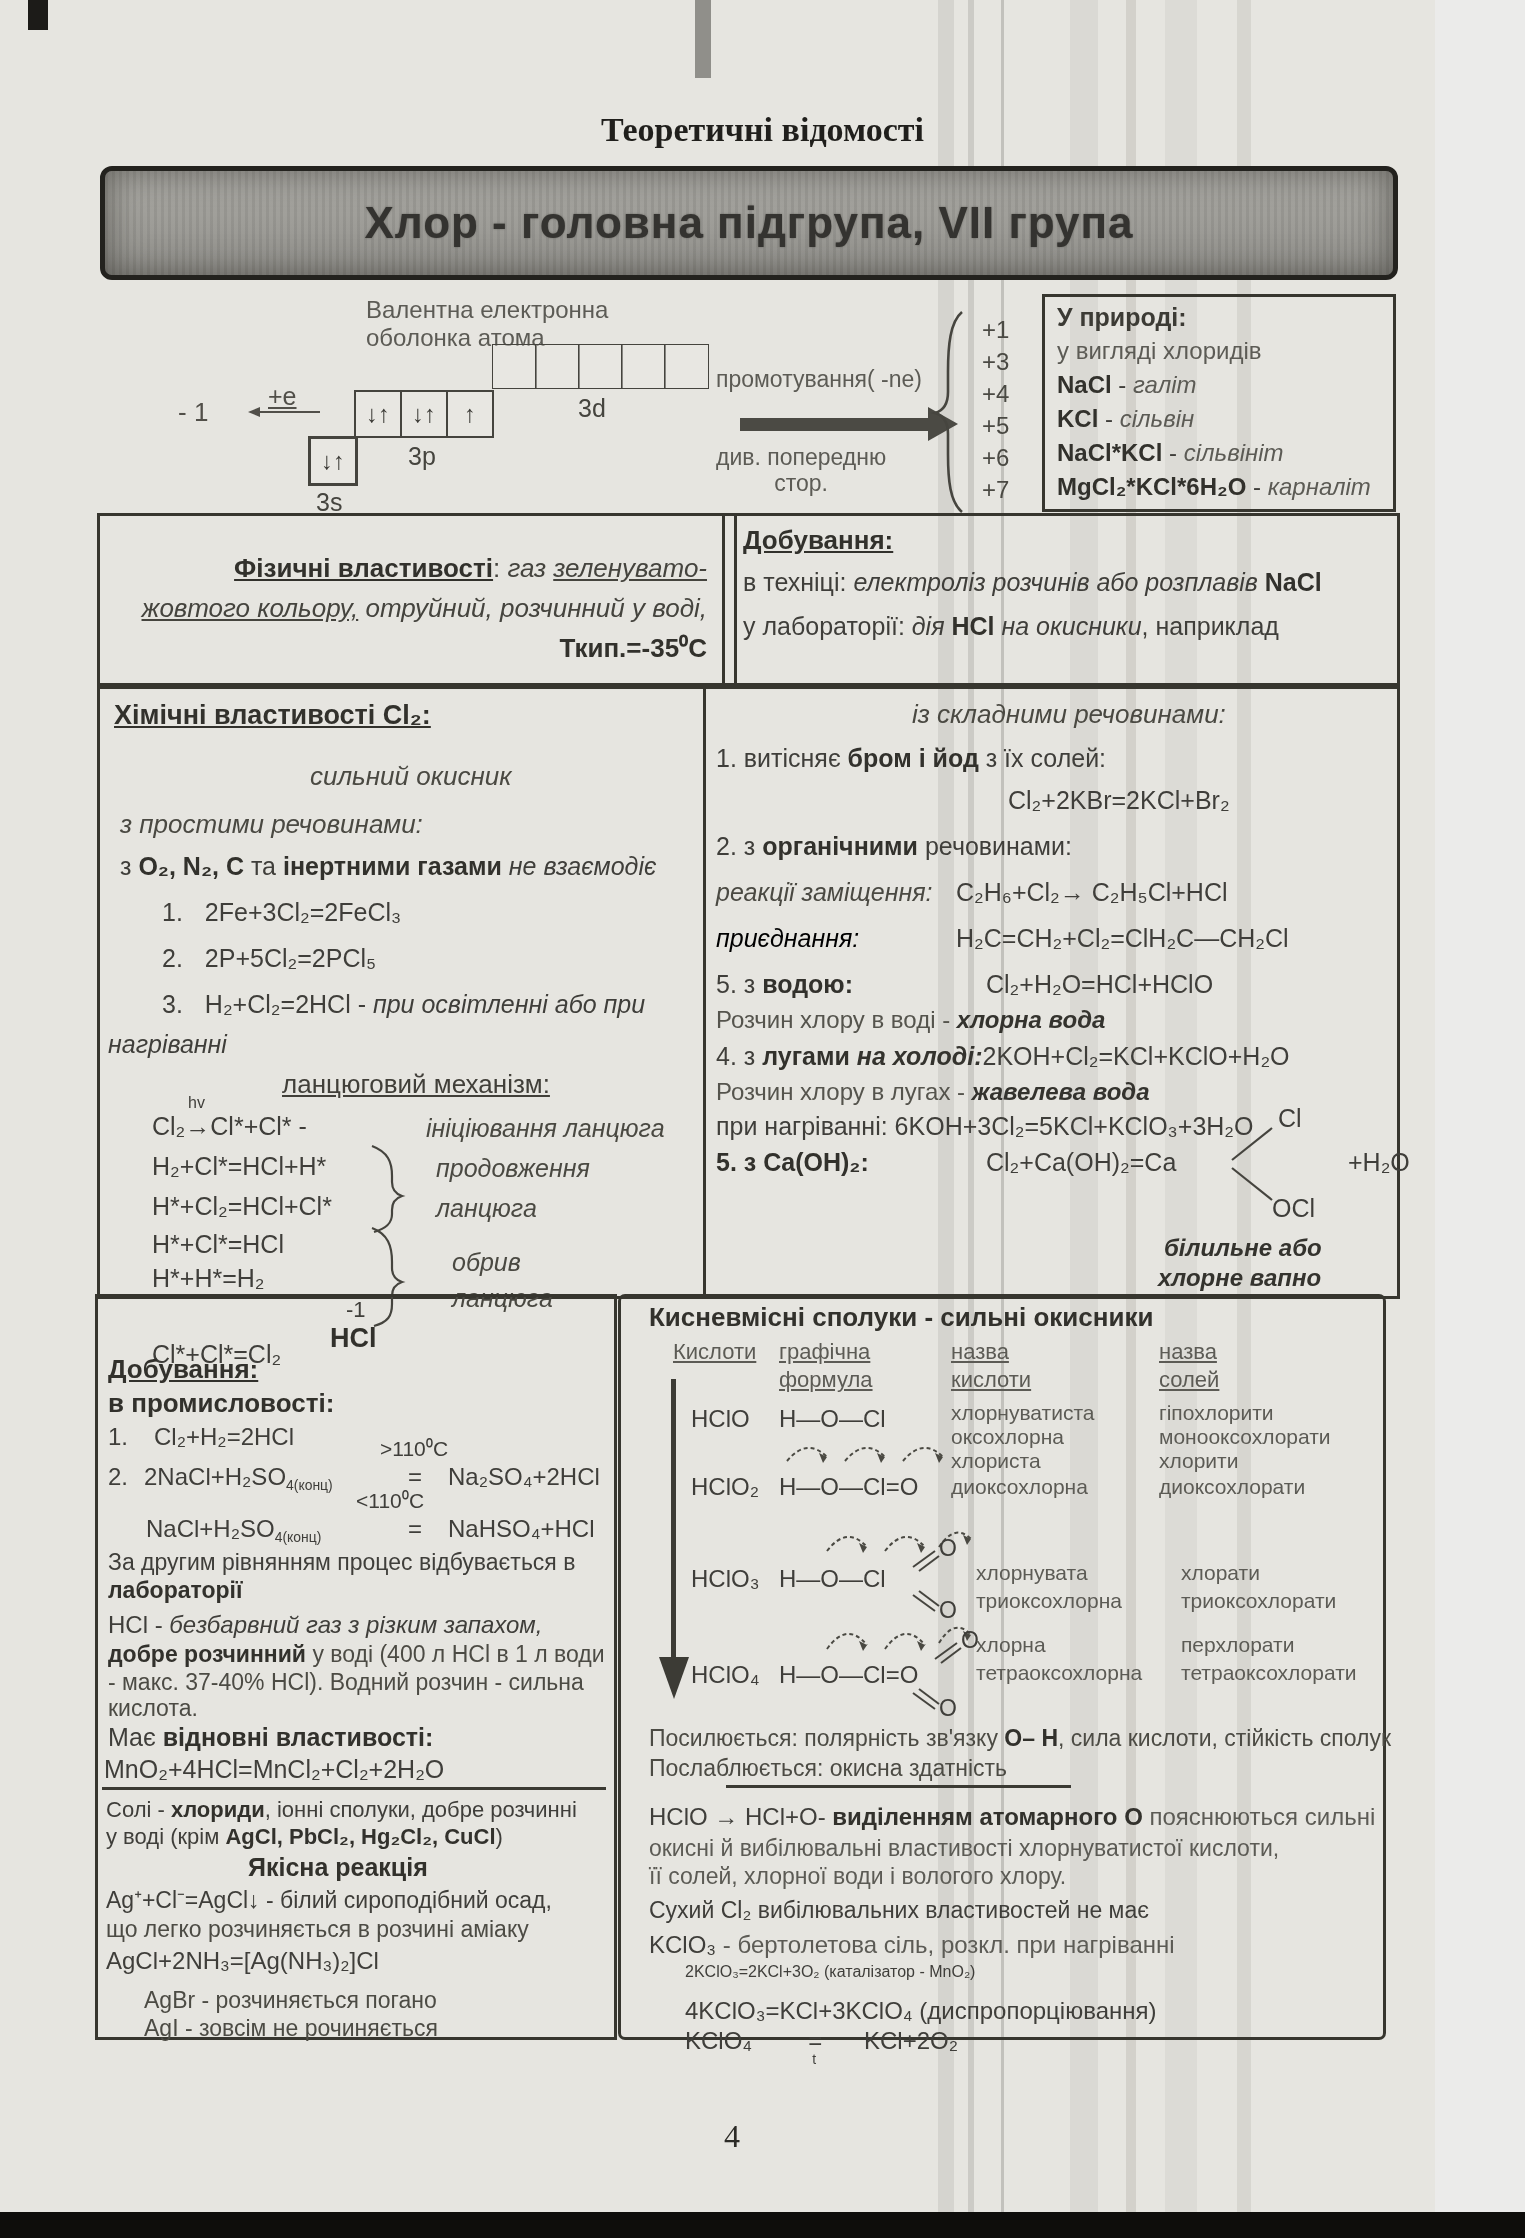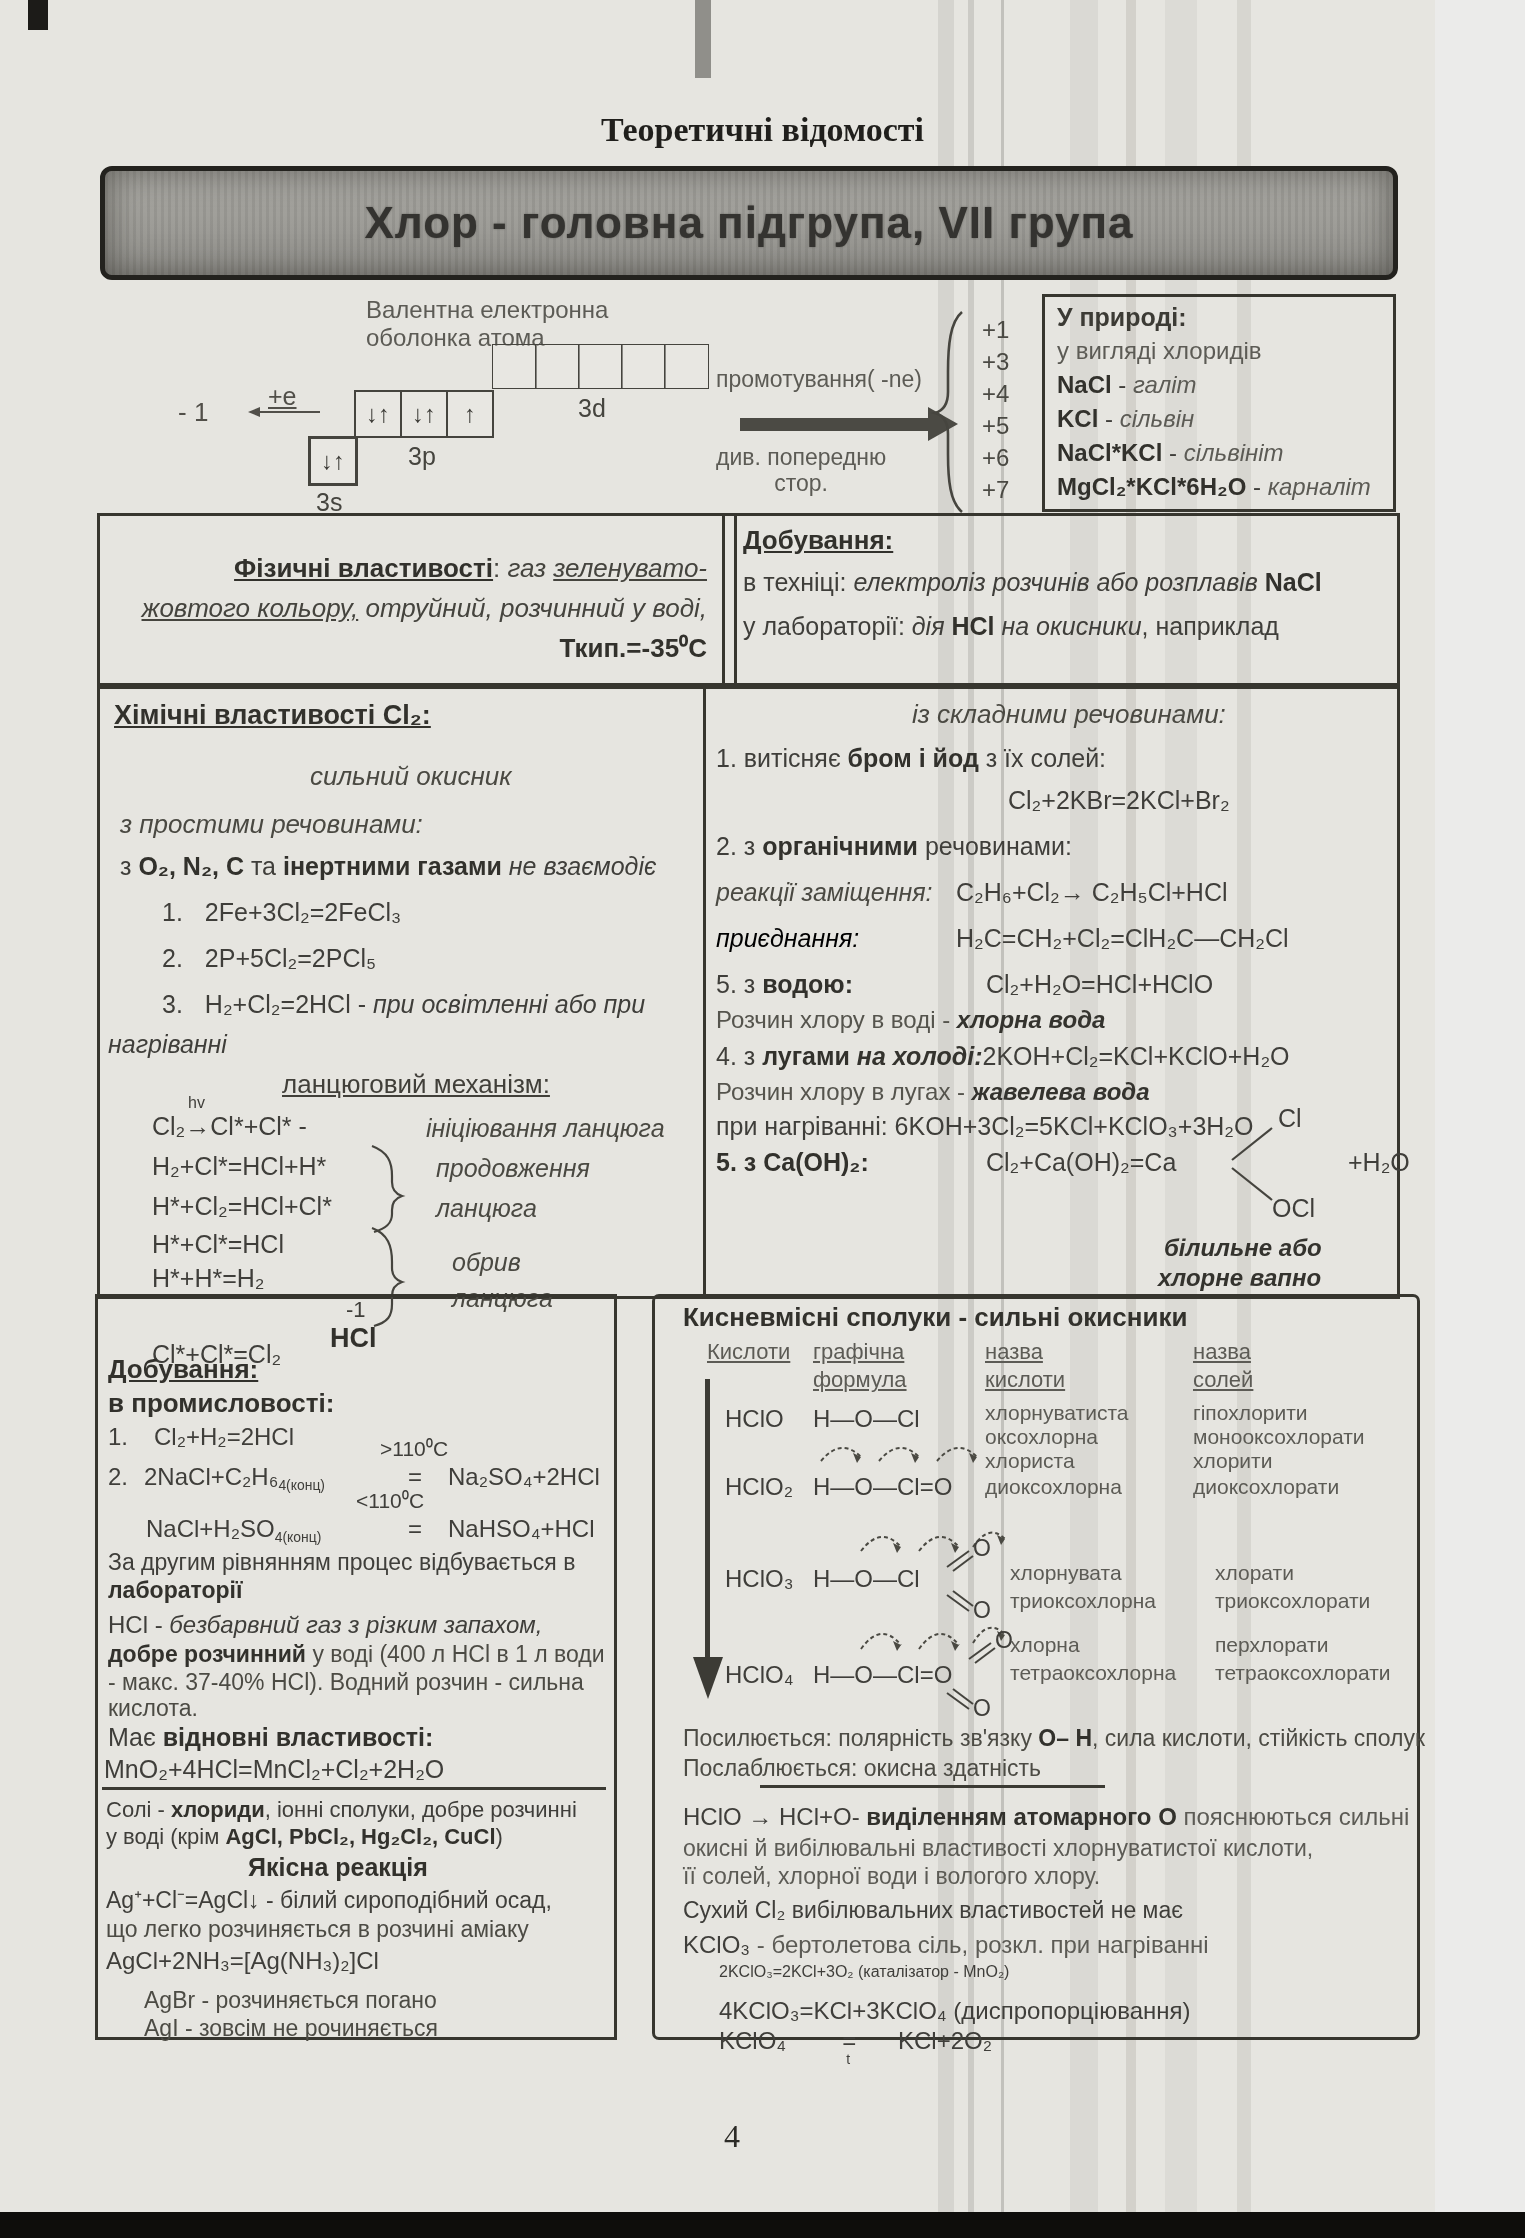--- a/index.html
+++ b/index.html
@@ -208,21 +208,21 @@
 
   <div class="box" style="left:95px;top:1294px;width:516px;height:740px;">
     <div class="ln" style="left:248px;top:0px;font-size:22px;">-1</div>
     <div class="ln bld" style="left:232px;top:26px;font-size:27px;">HCl</div>
     <div class="ln bld un" style="left:10px;top:58px;font-size:26px;">Добування:</div>
     <div class="ln bld" style="left:10px;top:92px;font-size:26px;">в промисловості:</div>
     <div class="ln" style="left:10px;top:126px;font-size:24px;">
       <span style="margin-right:26px;">1.</span><span>Cl₂+H₂=2HCl</span></div>
     <div class="ln" style="left:282px;top:140px;font-size:21px;">&gt;110⁰C</div>
     <div class="ln" style="left:10px;top:166px;font-size:24px;">
-      <span style="margin-right:16px;">2.</span><span>2NaCl+C₂H₆</span><span class="sb">4(конц)</span></div>
+      <span style="margin-right:16px;">2.</span><span>2NaCl+H₂SO</span><span class="sb">4(конц)</span></div>
     <div class="ln" style="left:310px;top:166px;font-size:24px;">=</div>
     <div class="ln" style="left:350px;top:166px;font-size:24px;">Na₂SO₄+2HCl</div>
     <div class="ln" style="left:258px;top:192px;font-size:21px;">&lt;110⁰C</div>
     <div class="ln" style="left:48px;top:218px;font-size:24px;">
       <span>NaCl+H₂SO</span><span class="sb">4(конц)</span></div>
     <div class="ln" style="left:310px;top:218px;font-size:24px;">=</div>
     <div class="ln" style="left:350px;top:218px;font-size:24px;">NaHSO₄+HCl</div>
     <div class="ln" style="left:10px;top:252px;font-size:23px;">За другим рівнянням процес відбувається в</div>
     <div class="ln bld" style="left:10px;top:280px;font-size:23px;">лабораторії</div>
     <div class="ln" style="left:10px;top:314px;font-size:24px;">
@@ -240,21 +240,21 @@
     <div class="ln" style="left:8px;top:527px;font-size:22px;">
       <span>у воді (крім </span><span class="bld">AgCl, PbCl₂, Hg₂Cl₂, CuCl</span><span>)</span></div>
     <div class="ln bld" style="left:150px;top:556px;font-size:25px;">Якісна реакція</div>
     <div class="ln" style="left:8px;top:590px;font-size:23px;">Ag⁺+Cl⁻=AgCl↓ - білий сироподібний осад,</div>
     <div class="ln" style="left:8px;top:619px;font-size:23px;color:#4c4b44;">що легко розчиняється в розчині аміаку</div>
     <div class="ln" style="left:8px;top:650px;font-size:24px;">AgCl+2NH₃=[Ag(NH₃)₂]Cl</div>
     <div class="ln" style="left:46px;top:690px;font-size:23px;color:#4c4b44;">AgBr - розчиняється погано</div>
     <div class="ln" style="left:46px;top:718px;font-size:23px;color:#4c4b44;">AgI - зовсім не рочиняється</div>
   </div>
 
-  <div class="box" style="left:652px;top:1294px;width:762px;height:740px;border-radius:7px;">
+  <div class="box" style="left:618px;top:1294px;width:762px;height:740px;border-radius:7px;">
     <div class="ln bld" style="left:28px;top:6px;font-size:26px;">Кисневмісні сполуки - сильні окисники</div>
 
     <div class="cell un dim" style="left:52px;top:42px;font-size:22px;">Кислоти</div>
     <div class="cell un dim" style="left:158px;top:42px;font-size:22px;">графічна</div>
     <div class="cell un dim" style="left:158px;top:70px;font-size:22px;">формула</div>
     <div class="cell un dim" style="left:330px;top:42px;font-size:22px;">назва</div>
     <div class="cell un dim" style="left:330px;top:70px;font-size:22px;">кислоти</div>
     <div class="cell un dim" style="left:538px;top:42px;font-size:22px;">назва</div>
     <div class="cell un dim" style="left:538px;top:70px;font-size:22px;">солей</div>
 

